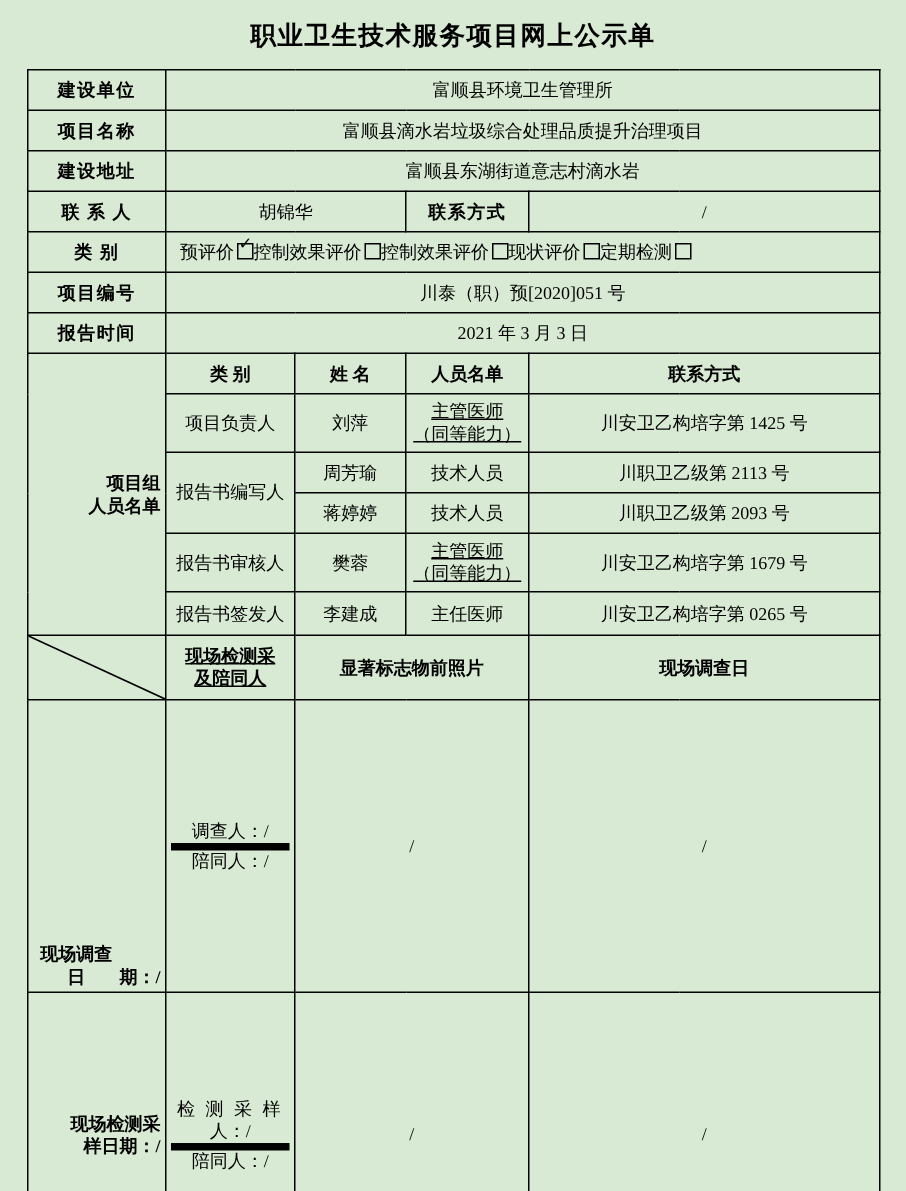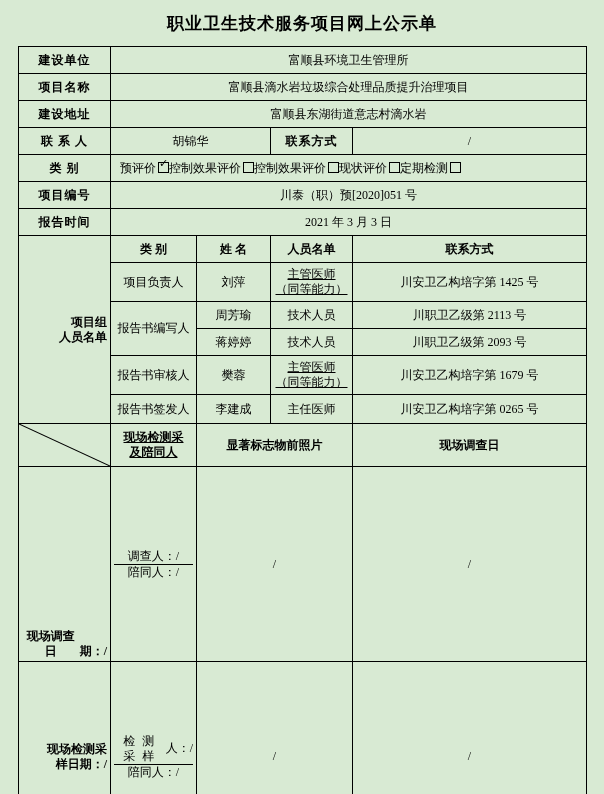--- a/index.html
+++ b/index.html
@@ -100,21 +100,21 @@
     flex-direction: column;
     height: 100%;
   }
   .sep-stack .half {
     flex: 1;
     display: flex;
     align-items: center;
     justify-content: center;
   }
   .sep-stack .half.top {
-    border-bottom: 1px solid #000000;
+    border-bottom: 5px solid #000000;
   }
   .nopad { padding: 0; }
   .spacedlabel { letter-spacing: 2px; }
 </style>
 </head>
 <body>
 
 <div class="page">
 
   <div class="doc-title">职业卫生技术服务项目网上公示单</div>
@@ -271,21 +271,21 @@
 
       <tr>
         <td class="left-label" style="height:185px">
           <div class="vcenter" style="flex-direction:column;">
             <div>现场检测采</div>
             <div>样日期：/</div>
           </div>
         </td>
         <td class="nopad">
           <div class="sep-stack">
-            <div class="half top" style="flex-direction:row;align-items:center;">
+            <div class="half top" style="flex-direction:column;align-items:center;">
               <div class="spacedlabel">检 测 采 样</div>
               <div>人：/</div>
             </div>
             <div class="half">陪同人：/</div>
           </div>
         </td>
         <td colspan="2">/</td>
         <td colspan="2">/</td>
       </tr>
     </tbody>

